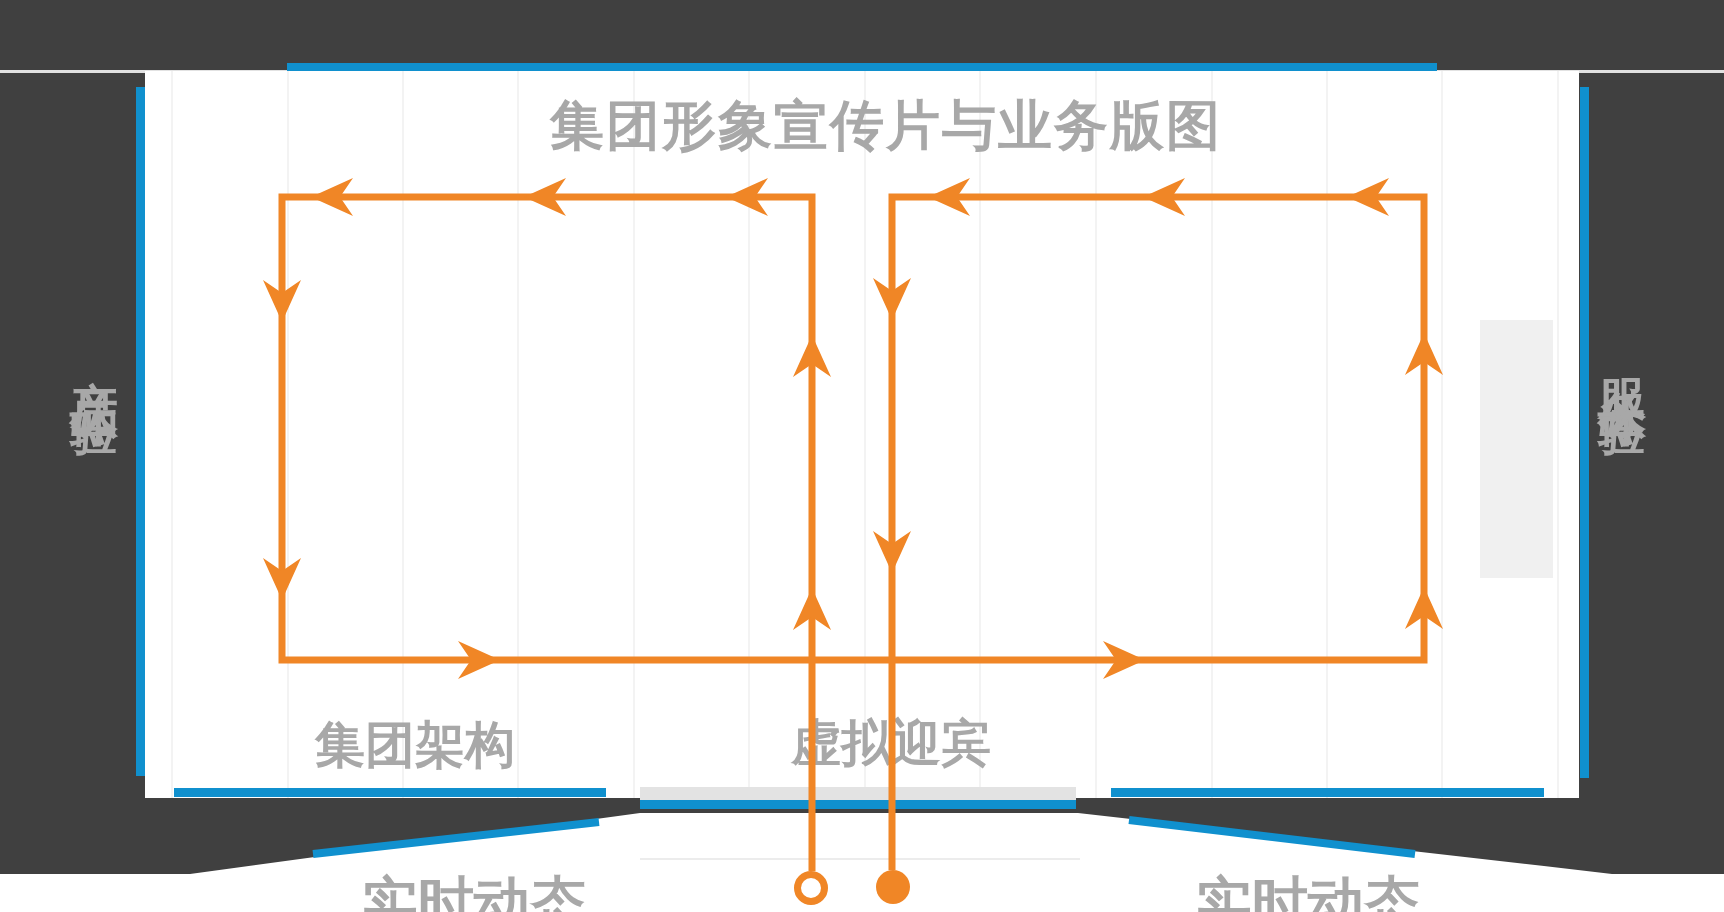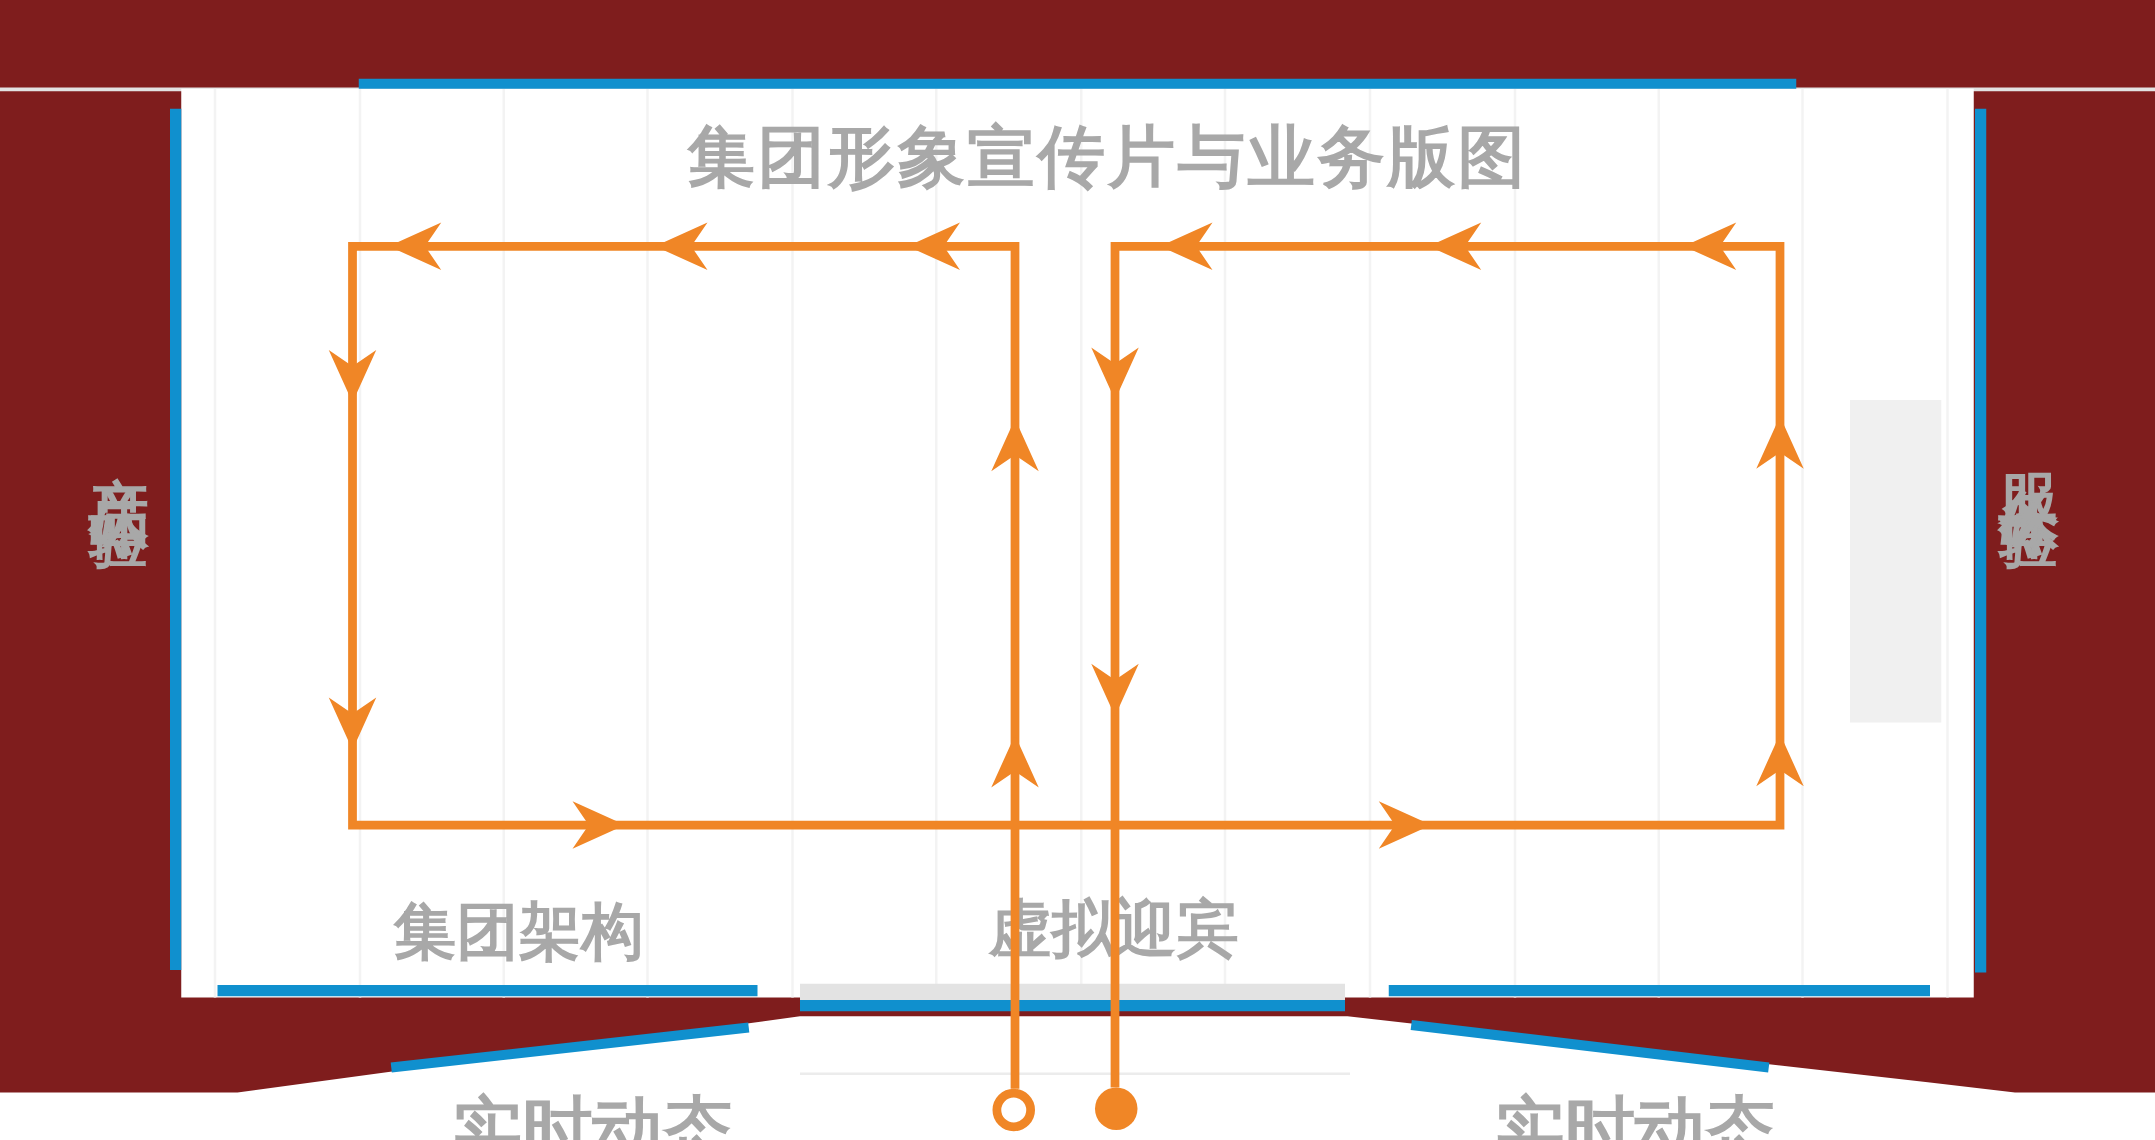--- a/index.html
+++ b/index.html
@@ -1,17 +1,17 @@
 <!DOCTYPE html>
 <html><head>
 <meta charset="utf-8">
 <style>
   html,body{margin:0;padding:0;}
   body{width:1724px;height:912px;overflow:hidden;font-family:"Liberation Sans",sans-serif;}
-  #stage{position:relative;width:1724px;height:912px;background:#7f1d1d;}
+  #stage{position:relative;width:1724px;height:912px;background:#404040;}
   svg.layer{position:absolute;left:0;top:0;pointer-events:none;}
   .label{position:absolute;color:#a8a8a8;font-weight:bold;white-space:nowrap;}
   .title{font-size:54px;left:386px;top:90px;width:1000px;text-align:center;letter-spacing:2px;}
   .zone{font-size:50px;width:400px;text-align:center;}
   .zone-left{left:215px;top:712px;}
   .zone-center{left:691px;top:710px;}
   .zone-right{left:1145px;top:712px;}
   .outer{font-size:56px;width:400px;text-align:center;top:866px;}
   .outer-left{left:274px;}
   .outer-right{left:1108px;}

